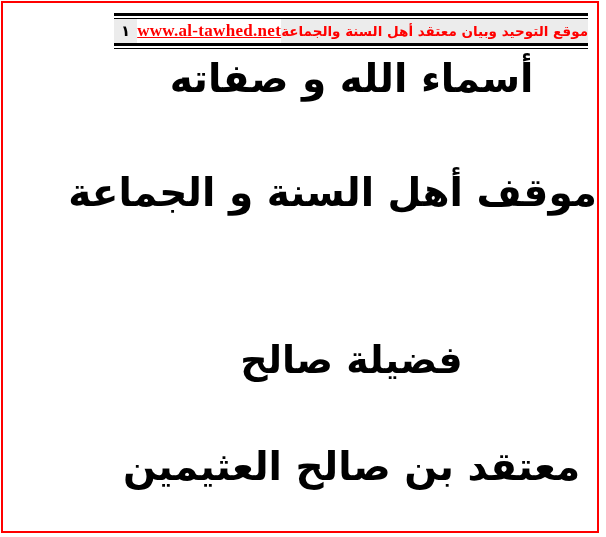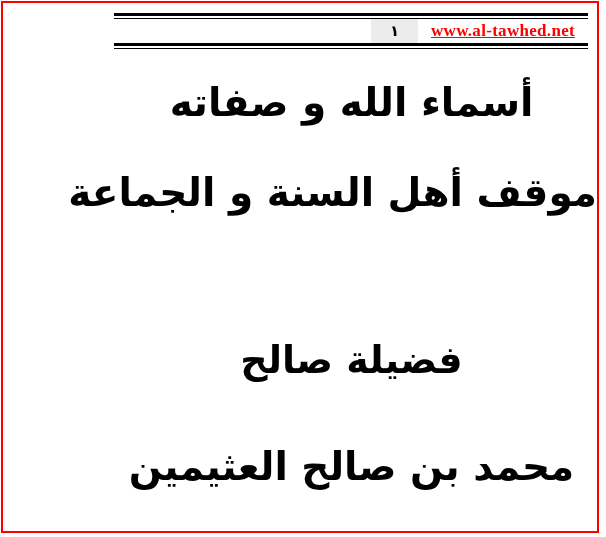--- a/index.html
+++ b/index.html
@@ -84,42 +84,43 @@
     left: 115px;
     width: 473px;
     display: flex;
     justify-content: center;
     direction: rtl;
     white-space: nowrap;
     color: #000000;
     font-weight: bold;
     font-family: "DejaVu Sans", sans-serif;
   }
-  .h1 { top: 80px;  font-size: 39px; }
+  .h1 { top: 56px;  font-size: 39px; }
   .h2 { top: 170px; font-size: 39px; }
   .h3 { top: 338px; font-size: 38px; }
   .h4 { top: 444px; font-size: 39px; }
 </style>
 </head>
 <body>
 
 <div class="page-frame"></div>
 
 <div class="header">
   <div class="hdr-outer">
     <div class="hdr-inner">
       <div class="hdr-row">
+        <div class="cell cell-title" dir="rtl" lang="ar">موقع التوحيد وبيان معتقد أهل السنة والجماعة</div>
         <div class="cell cell-url">
           <span class="site-url">www.al-tawhed.net</span>
         </div>
         <div class="cell cell-num">١</div>
       </div>
     </div>
   </div>
 </div>
 
 <div class="heading h1" dir="rtl" lang="ar">أسماء الله و صفاته</div>
 
 <div class="heading h2" dir="rtl" lang="ar">و موقف أهل السنة و الجماعة</div>
 
 <div class="heading h3" dir="rtl" lang="ar">فضيلة صالح</div>
 
-<div class="heading h4" dir="rtl" lang="ar">محمد بن صالح العثيمين</div>
+<div class="heading h4" dir="rtl" lang="ar">معتقد بن صالح العثيمين</div>
 
 </body></html>

